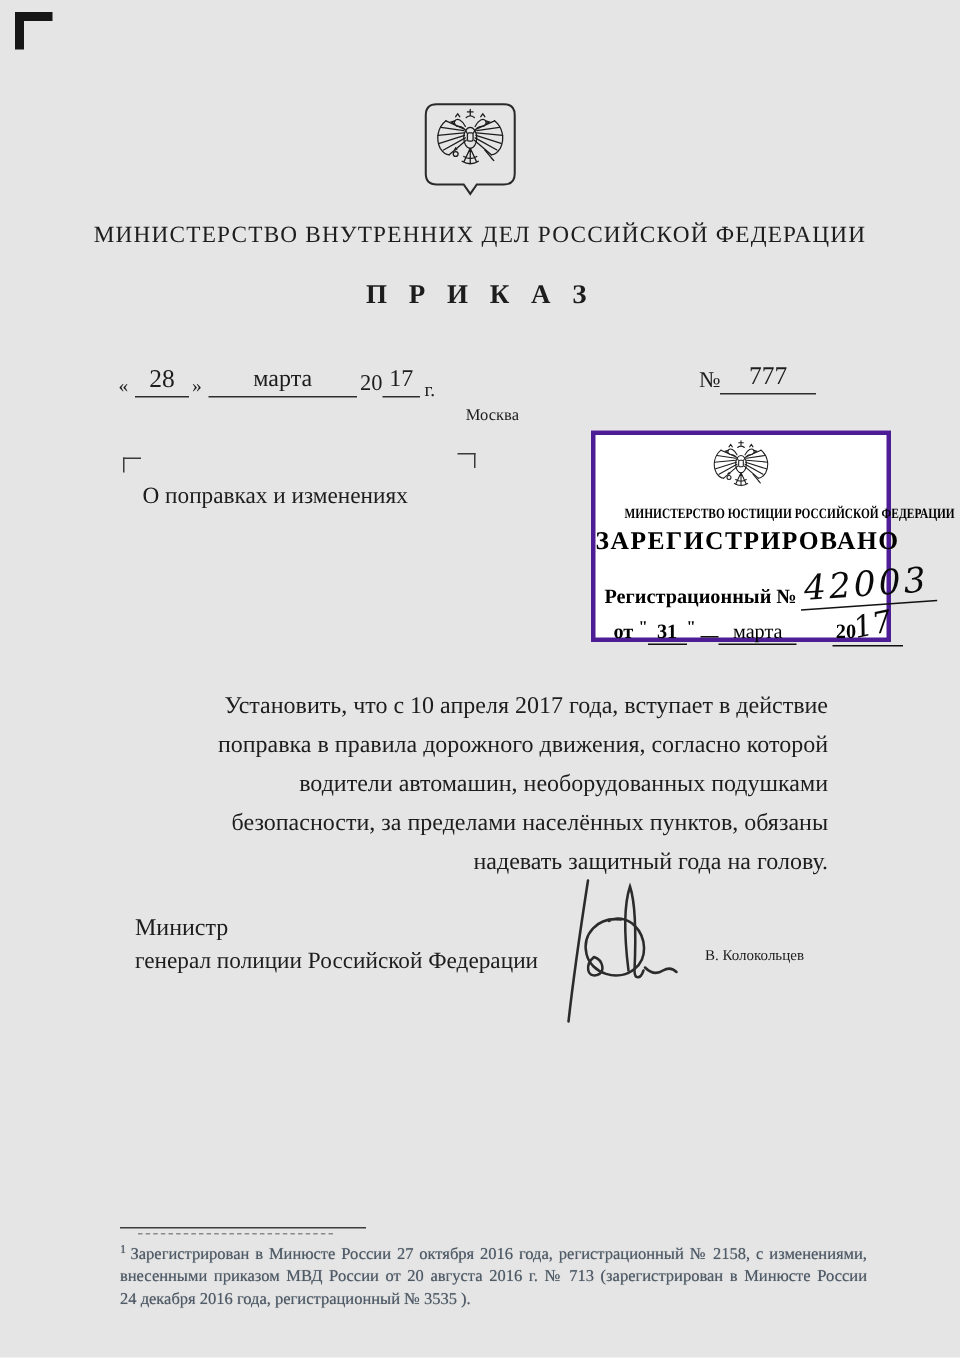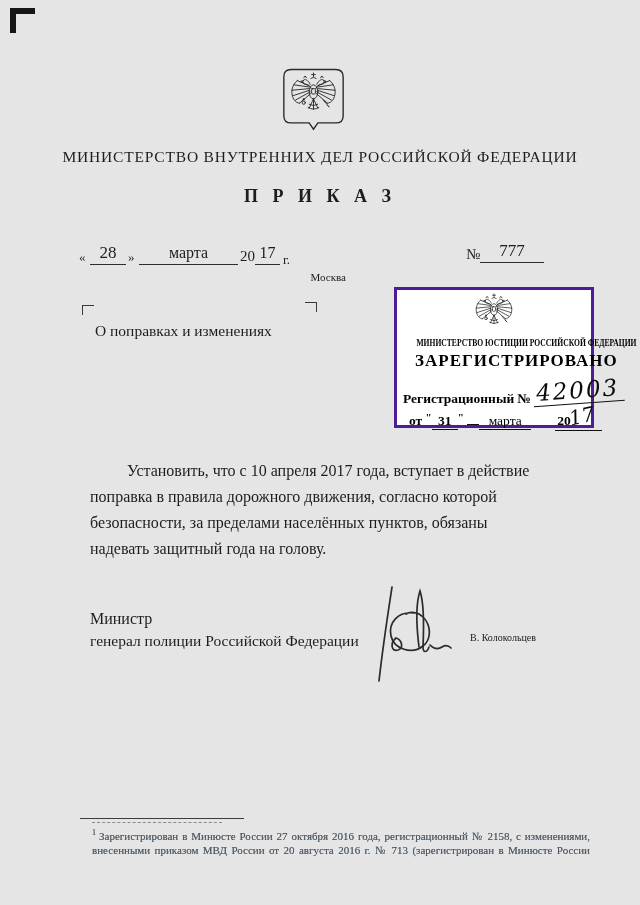--- a/index.html
+++ b/index.html
@@ -38,48 +38,48 @@
   .subject-1{left:95px;top:310px;font-size:15.5px;margin-top:12px;}
   .subject-2{left:95px;top:332px;font-size:15.5px;}
   
   .stamp{left:394px;top:287px;width:200px;height:141px;box-sizing:border-box;
     border:3px solid #4c1d95;background:#fff;color:#000;}
   .stamp-eagle{position:absolute;left:50%;transform:translateX(-50%);top:3px;width:46px;height:40px;}
   .stamp-ministry{position:absolute;left:0;right:0;top:48px;text-align:center;
     font-weight:bold;font-size:9.5px;white-space:nowrap;
     transform:scaleX(0.8);transform-origin:50% 50%;}
   .stamp-status{position:absolute;left:0;right:0;top:61px;text-align:center;
-    font-weight:bold;font-size:17px;letter-spacing:1px;white-space:nowrap;padding-left:18px;}
+    font-weight:bold;font-size:17px;letter-spacing:1px;white-space:nowrap;}
   .stamp-regline{position:absolute;left:6px;top:92px;font-weight:bold;font-size:13.5px;white-space:nowrap;}
   .hand{font-family:"DejaVu Serif", serif;font-style:italic;font-weight:normal;color:#0a0a0a;}
   .reg-number{display:inline-block;font-size:23px;letter-spacing:2px;
     transform:rotate(-4deg);border-bottom:1.5px solid #111;
     padding:0 5px 0 3px;position:relative;top:-5px;margin-left:2px;}
   .stamp-dateline{position:absolute;left:12px;top:116px;font-weight:bold;font-size:13.5px;white-space:nowrap;}
   .stamp-q{font-size:11px;position:relative;top:-4px;}
   .stamp-day{display:inline-block;width:26px;text-align:center;border-bottom:1.2px solid #111;}
   .stamp-gap{display:inline-block;width:12px;border-bottom:1.2px solid #111;}
   .stamp-month{display:inline-block;width:52px;text-align:center;border-bottom:1.2px solid #111;
     font-weight:normal;margin-right:24px;}
   .stamp-year{display:inline-block;border-bottom:1.2px solid #111;padding:0 6px 0 2px;}
   .stamp-year-hand{display:inline-block;font-size:20px;transform:rotate(-12deg);
     position:relative;top:-2px;left:-2px;}
   
   .body-par{left:90px;top:458px;width:462px;font-size:16px;line-height:26px;}
-  .body-line{height:26px;white-space:nowrap;}
+  .body-line{height:26px;white-space:nowrap;text-align:right;}
   .body-line.first{text-indent:37px;}
   
   .sig-t1{left:90px;top:610px;font-size:16px;}
   .sig-t2{left:90px;top:632px;font-size:15.5px;}
   .sig-name{left:470px;top:632px;font-size:10px;}
   .sig-svg{left:366px;top:583px;width:110px;height:102px;}
   
   .fn-rule{left:80px;top:818px;width:164px;border-top:1.5px solid #3c3c3c;height:0;}
   .fn-rule-dashed{left:92px;top:822px;width:130px;border-top:1px dashed #8a8a8a;height:0;}
-  .footnote{left:92px;top:826px;width:498px;color:#4e5a66;font-size:11px;line-height:14.8px;
+  .footnote{left:80px;top:826px;width:498px;color:#4e5a66;font-size:11px;line-height:14.8px;
     text-shadow:0 0 0.5px rgba(78,90,102,0.7);}
   .fn-line{text-align:justify;text-align-last:justify;}
   .fn-line.last{text-align:left;text-align-last:left;}
   .fn-sup{font-size:8px;vertical-align:super;margin-right:3px;}
   svg{display:block;}
 </style>
 </head>
 <body>
 
 <svg width="0" height="0" style="position:absolute" aria-hidden="true">
@@ -154,20 +154,21 @@
     <div class="stamp-dateline">
       <span>от</span>
       <span class="stamp-q">"</span><span class="stamp-day">31</span><span class="stamp-q">"</span>
       <span class="stamp-gap"></span><span class="stamp-month">марта</span><span class="stamp-year"><span>20</span><span class="hand stamp-year-hand">17</span></span>
     </div>
   </div>
 
   <div class="abs body-par">
     <div class="body-line first">Установить, что с 10 апреля 2017 года, вступает в действие</div>
     <div class="body-line">поправка в правила дорожного движения, согласно которой</div>
+    <div class="body-line">водители автомашин, необорудованных подушками</div>
     <div class="body-line">безопасности, за пределами населённых пунктов, обязаны</div>
     <div class="body-line">надевать защитный года на голову.</div>
   </div>
 
   <div class="abs sig-t1">Министр</div>
   <div class="abs sig-t2">генерал полиции Российской Федерации</div>
   <svg class="abs sig-svg" viewBox="0 0 110 102">
     <g fill="none" stroke="#2b2b2b" stroke-width="1.7" stroke-linecap="round">
       <path d="M26,4 C22,30 17,62 13,98"></path>
       <path d="M48,30 C32,28 22,40 25,53 C28,66 46,72 57,63 C66,56 65,42 57,34 C52,29 44,28 40,31"></path>
@@ -176,15 +177,16 @@
       <path d="M64,62 q6,6 12,2 q5,-3 9,1"></path>
     </g>
   </svg>
   <div class="abs sig-name">В. Колокольцев</div>
 
   <div class="abs fn-rule"></div>
   <div class="abs fn-rule-dashed"></div>
   <div class="abs footnote">
     <div class="fn-line"><span class="fn-sup">1</span><span>Зарегистрирован в Минюсте России 27 октября 2016 года, регистрационный №  2158, с изменениями,</span></div>
     <div class="fn-line">внесенными приказом МВД России от 20 августа 2016 г. № 713 (зарегистрирован в Минюсте России</div>
+    <div class="fn-line last">24 декабря 2016 года, регистрационный № 3535 ).</div>
   </div>
 
 </div>
 
 </body></html>

